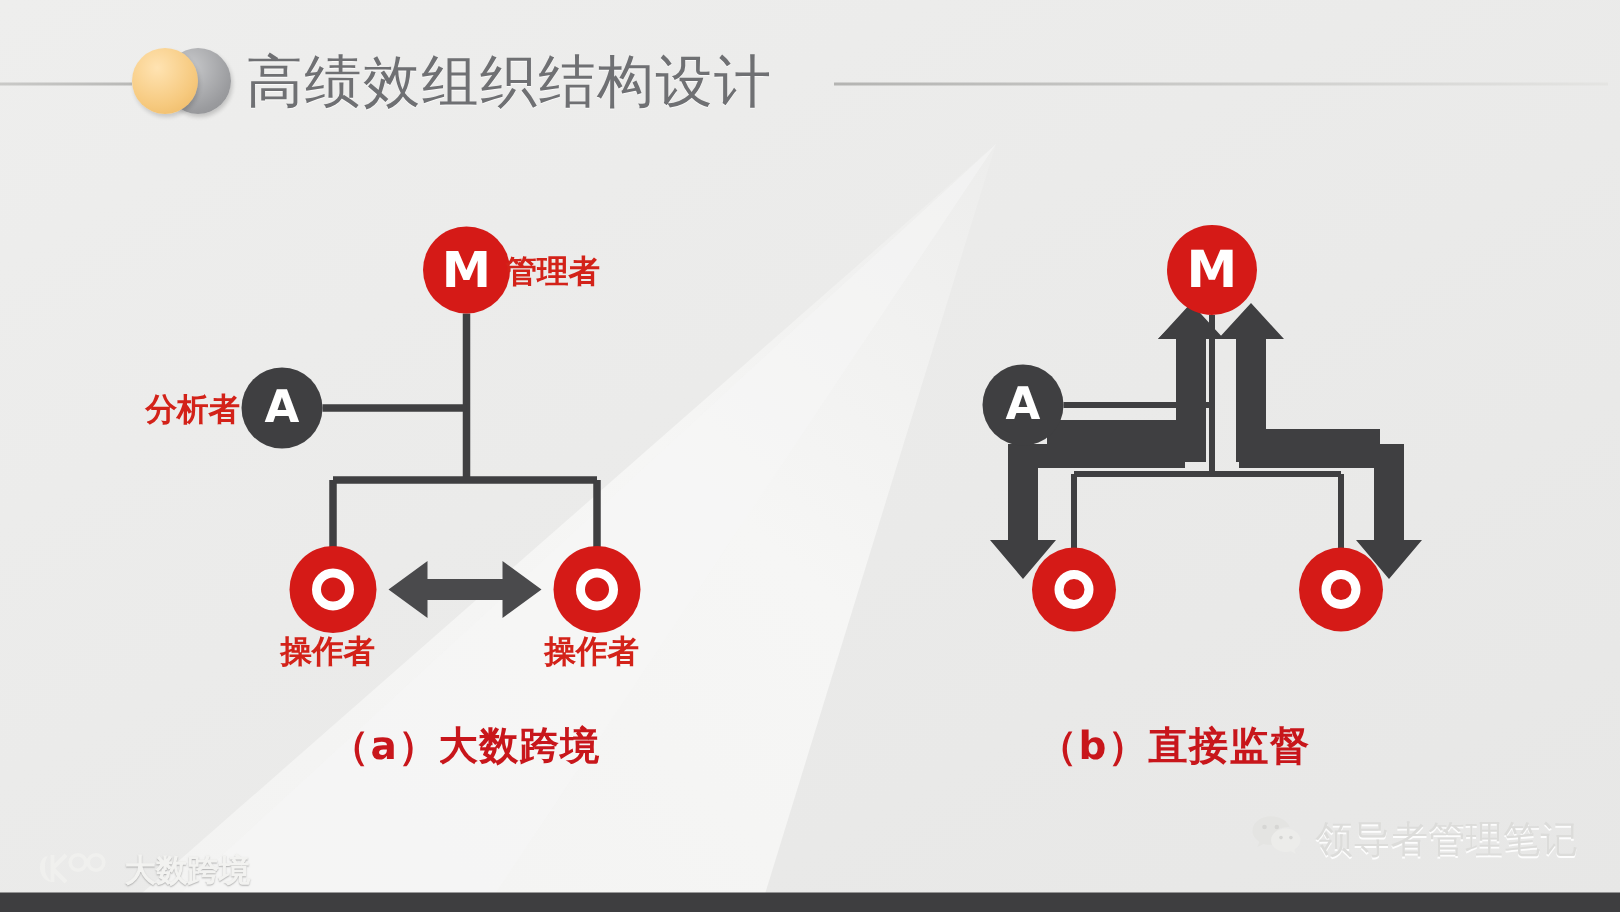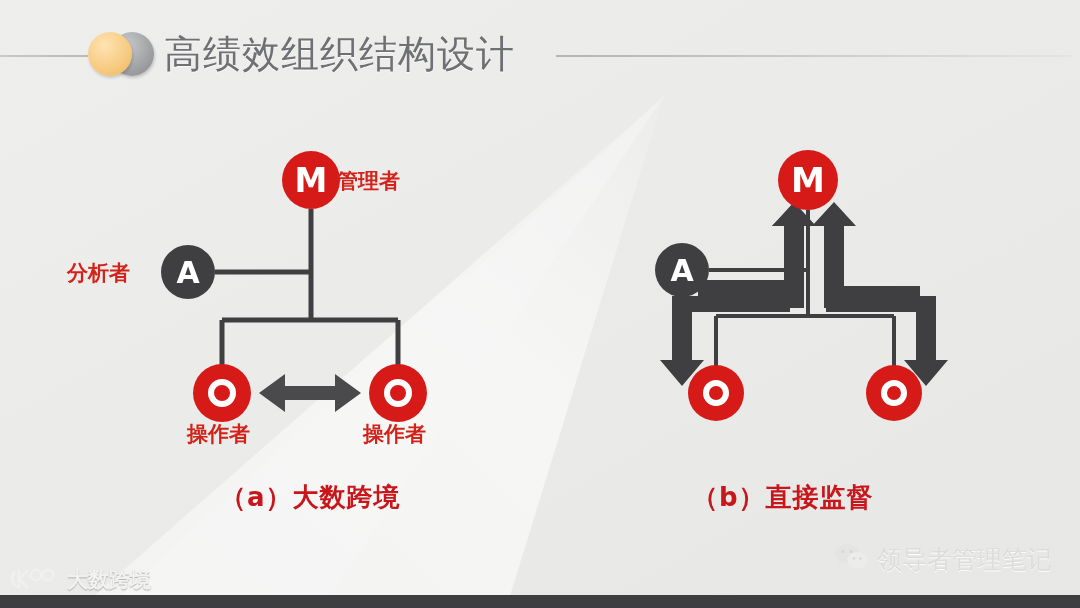--- a/index.html
+++ b/index.html
@@ -110,21 +110,21 @@
   }
   #wm-right-text {
     font-size: 25px;
     color: #dcdcda;
     font-family: "DejaVu Sans", "Liberation Sans", sans-serif;
     text-shadow: 0 1px 0 rgba(255,255,255,0.9);
     white-space: nowrap;
   }
   #wm-left {
     position: absolute;
-    left: 8px; top: 566px;
+    left: 24px; top: 566px;
     display: flex;
     align-items: center;
     gap: 7px;
   }
   #wm-left-text {
     font-size: 21px;
     color: #f2f2f0;
     font-weight: 700;
     font-family: "DejaVu Sans", "Liberation Sans", sans-serif;
     text-shadow: 0 1px 1px rgba(120,120,120,0.55);
@@ -199,21 +199,21 @@
         <circle cx="162" cy="273" r="29" fill="#d51a17"></circle>
         <circle cx="162" cy="273" r="11" fill="none" stroke="#ffffff" stroke-width="6"></circle>
       </g>
       <g>
         <circle cx="338" cy="273" r="29" fill="#d51a17"></circle>
         <circle cx="338" cy="273" r="11" fill="none" stroke="#ffffff" stroke-width="6"></circle>
       </g>
     </svg>
 
     <span class="node-label" style="left:277px; top:47px;">管理者</span>
-    <span class="node-label" style="left:7px; top:139px;">分析者</span>
+    <span class="node-label" style="left:37px; top:139px;">分析者</span>
     <span class="node-label" style="left:127px; top:300px;">操作者</span>
     <span class="node-label" style="left:303px; top:300px;">操作者</span>
   </div>
 
   <div id="diagram-b">
     <svg width="360" height="330" viewBox="0 0 360 330">
 
       <g stroke="#3f3f41" fill="none" stroke-width="4">
         <line x1="188" y1="90" x2="188" y2="196"></line>
         <line x1="89" y1="150" x2="188" y2="150"></line>

